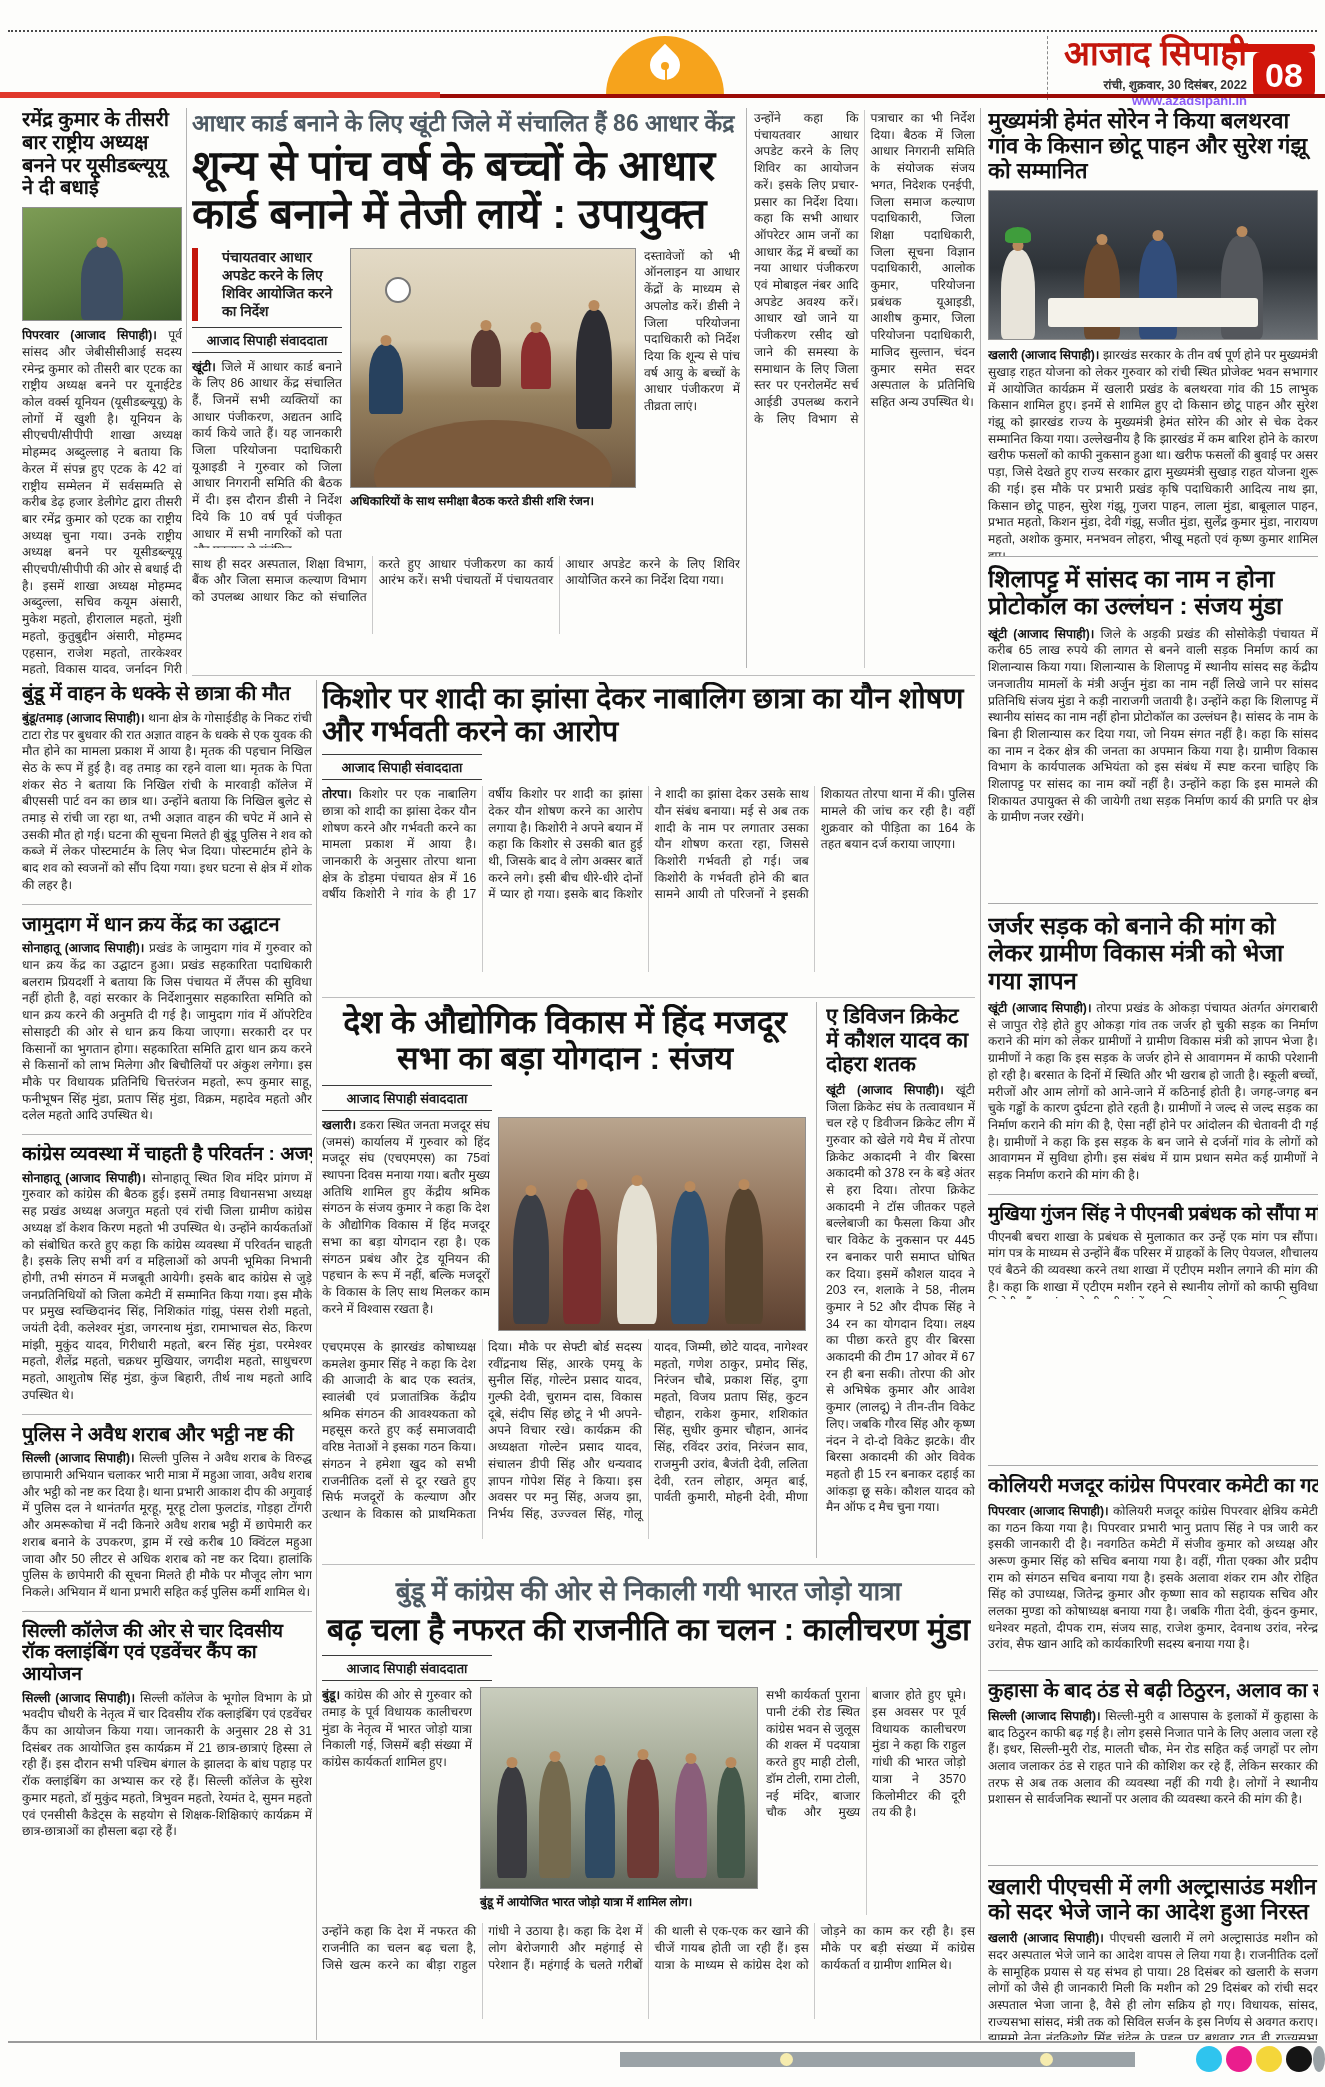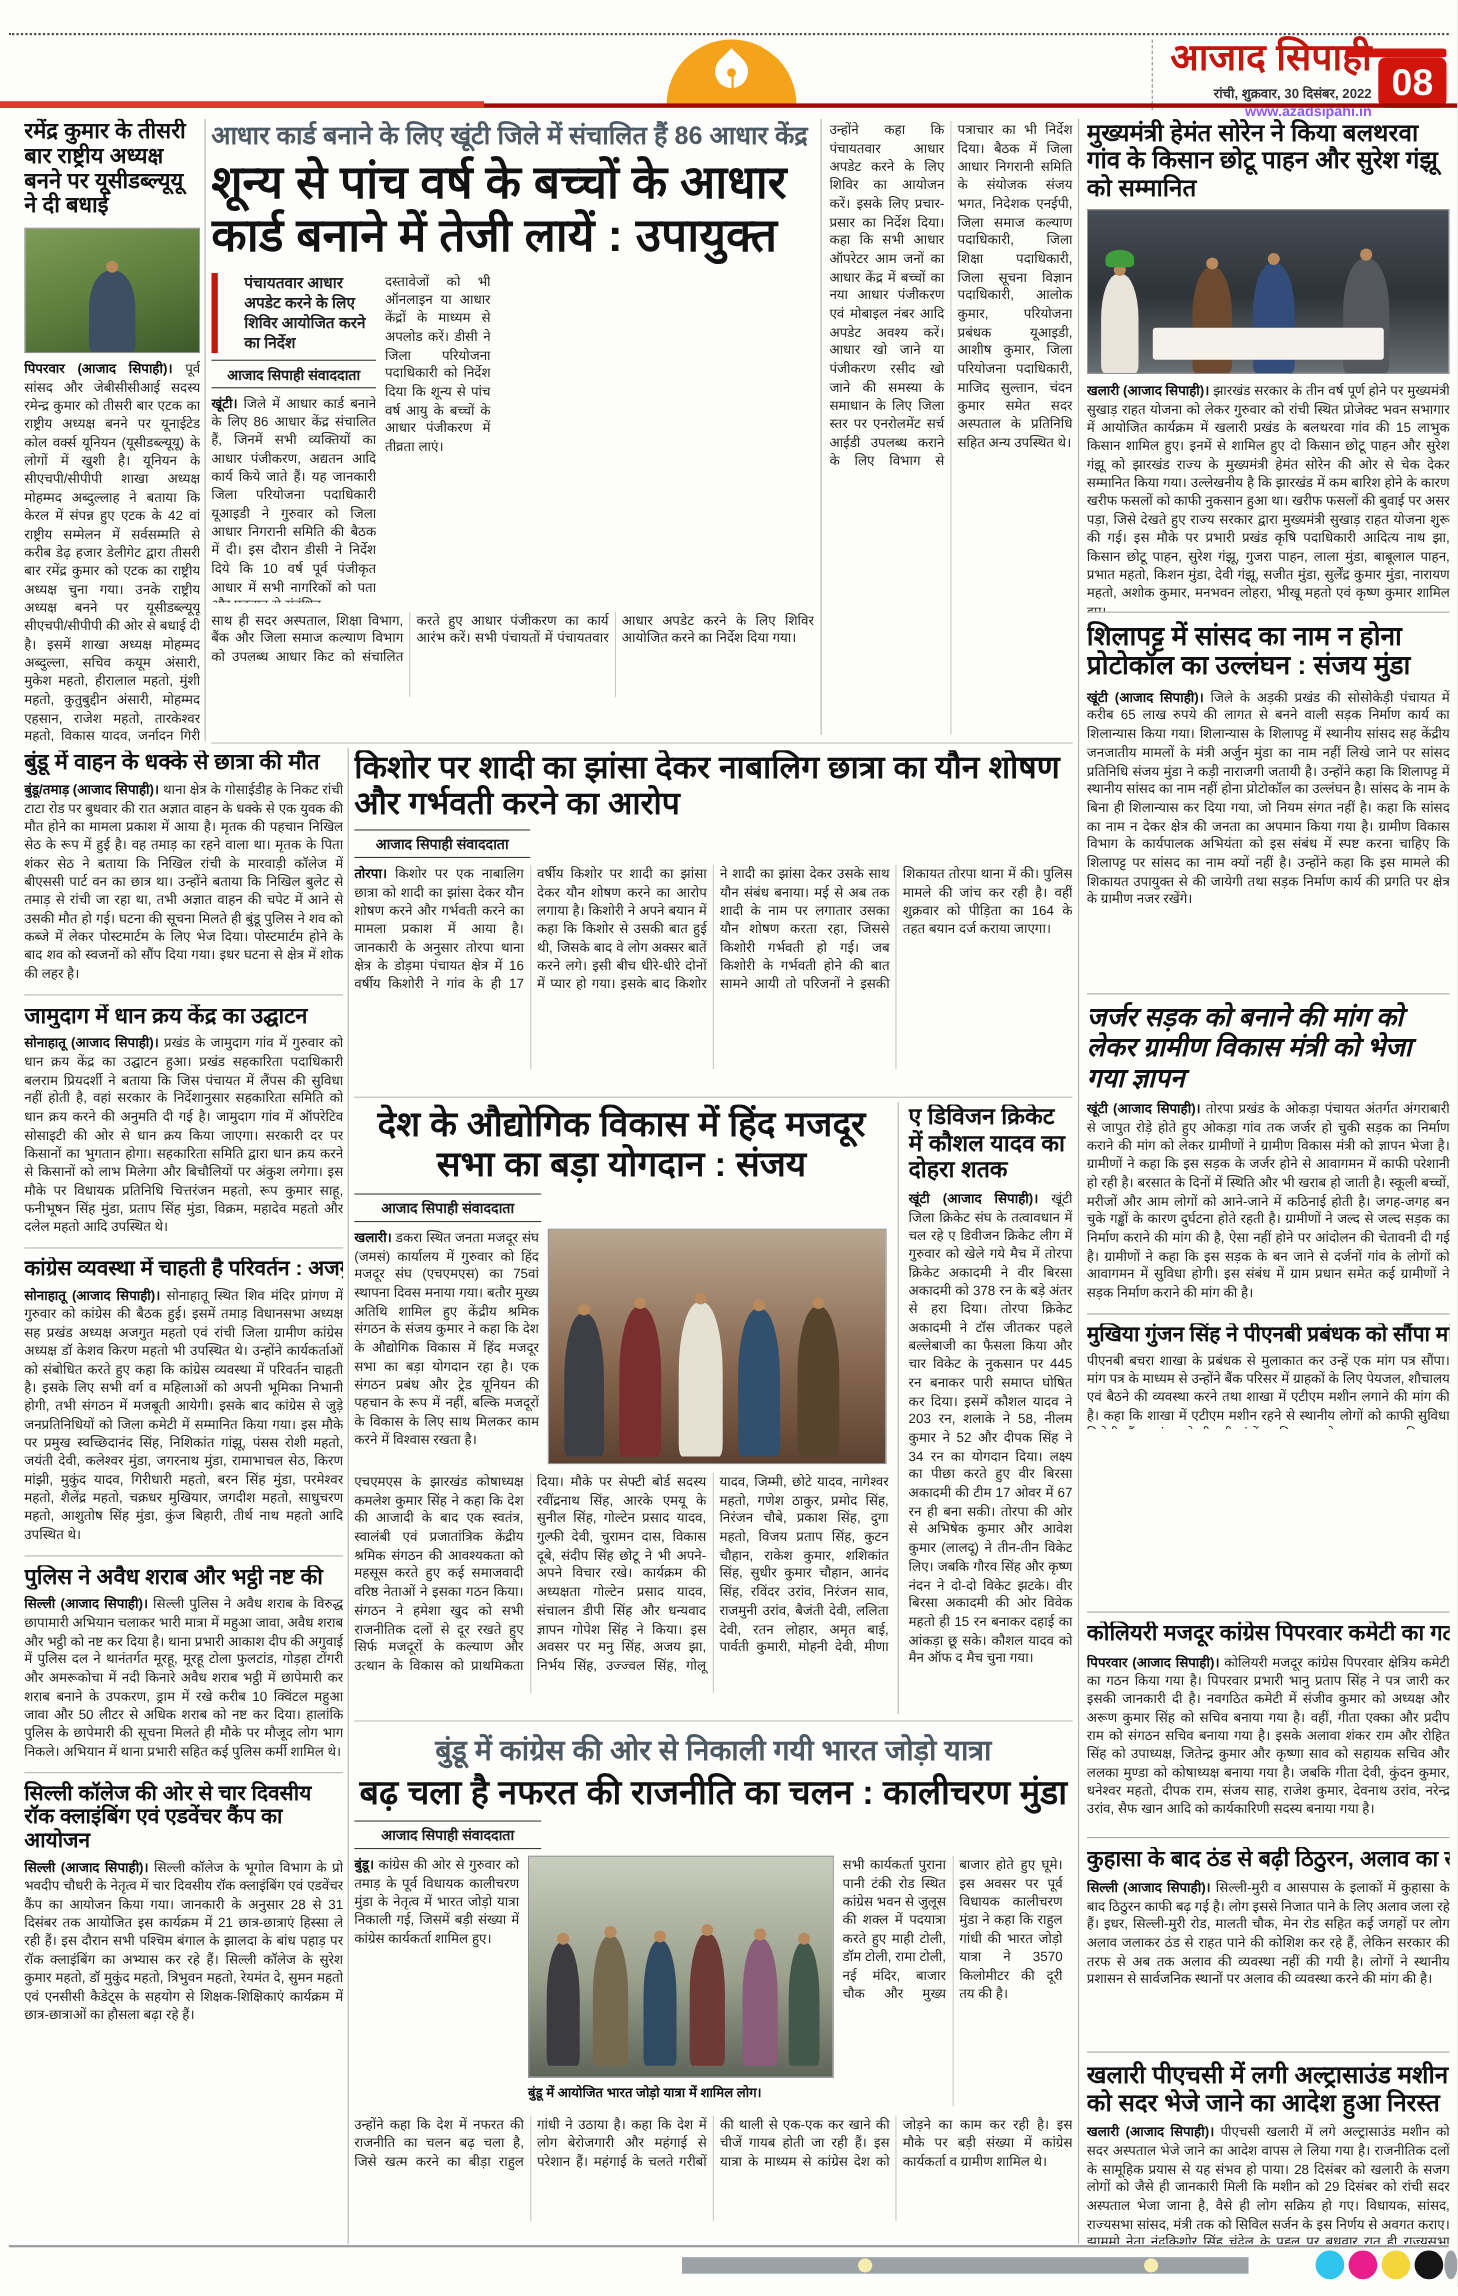--- a/index.html
+++ b/index.html
@@ -98,20 +98,31 @@
   <div class="abs" style="left:192px;top:106px;width:783px;height:566px;">
     <div class="abs clip" style="left:0;top:0;width:548px;height:566px;">
       <div class="kicker" style="font-size:23px;">आधार कार्ड बनाने के लिए खूंटी जिले में संचालित हैं 86 आधार केंद्र</div>
       <div class="hl" style="font-size:42px;margin-top:4px;">शून्य से पांच वर्ष के बच्चों के आधार कार्ड बनाने में तेजी लायें : उपायुक्त</div>
       <div style="display:flex;gap:8px;margin-top:10px;height:300px;">
         <div class="clip" style="width:150px;">
           <div class="subhead-box">पंचायतवार आधार अपडेट करने के लिए शिविर आयोजित करने का निर्देश</div>
           <div class="byline-box">आजाद सिपाही संवाददाता</div>
           <p class="body-text" style="margin:0;"><b class="dateline">खूंटी।</b> <span>जिले में आधार कार्ड बनाने के लिए 86 आधार केंद्र संचालित हैं, जिनमें सभी व्यक्तियों का आधार पंजीकरण, अद्यतन आदि कार्य किये जाते हैं। यह जानकारी जिला परियोजना पदाधिकारी यूआइडी ने गुरुवार को जिला आधार निगरानी समिति की बैठक में दी। इस दौरान डीसी ने निर्देश दिये कि 10 वर्ष पूर्व पंजीकृत आधार में सभी नागरिकों को पता और पहचान से संबंधित</span></p>
         </div>
+        <div style="width:286px;">
+          <div class="photo ph-meeting" style="width:284px;height:238px;">
+            <div class="ph-clock"></div>
+            <div class="ph-table"></div>
+            <div class="fig" style="left:18px;top:95px;width:34px;height:70px;background:#27415e;"></div>
+            <div class="fig" style="left:120px;top:80px;width:30px;height:58px;background:#5b3a32;"></div>
+            <div class="fig" style="left:170px;top:82px;width:30px;height:58px;background:#8c2f2f;"></div>
+            <div class="fig" style="left:225px;top:60px;width:36px;height:120px;background:#2d2d33;"></div>
+          </div>
+          <div class="caption">अधिकारियों के साथ समीक्षा बैठक करते डीसी शशि रंजन।</div>
+        </div>
         <div class="clip" style="width:96px;">
           <p class="body-text" style="margin:0;">दस्तावेजों को भी ऑनलाइन या आधार केंद्रों के माध्यम से अपलोड करें। डीसी ने जिला परियोजना पदाधिकारी को निर्देश दिया कि शून्य से पांच वर्ष आयु के बच्चों के आधार पंजीकरण में तीव्रता लाएं।</p>
         </div>
       </div>
       <div class="clip cols-3 body-text" style="margin-top:8px;height:78px;">
         <span>साथ ही सदर अस्पताल, शिक्षा विभाग, बैंक और जिला समाज कल्याण विभाग को उपलब्ध आधार किट को संचालित करते हुए आधार पंजीकरण का कार्य आरंभ करें। सभी पंचायतों में पंचायतवार आधार अपडेट करने के लिए शिविर आयोजित करने का निर्देश दिया गया।</span>
       </div>
     </div>
     <div class="vrule" style="left:554px;top:2px;height:560px;"></div>
     <div class="abs clip cols-2 body-text" style="left:562px;top:4px;width:221px;height:558px;">
@@ -133,21 +144,21 @@
       </div>
       <p class="body-text" style="margin:0;"><b class="dateline">खलारी (आजाद सिपाही)।</b> <span>झारखंड सरकार के तीन वर्ष पूर्ण होने पर मुख्यमंत्री सुखाड़ राहत योजना को लेकर गुरुवार को रांची स्थित प्रोजेक्ट भवन सभागार में आयोजित कार्यक्रम में खलारी प्रखंड के बलथरवा गांव की 15 लाभुक किसान शामिल हुए। इनमें से शामिल हुए दो किसान छोटू पाहन और सुरेश गंझू को झारखंड राज्य के मुख्यमंत्री हेमंत सोरेन की ओर से चेक देकर सम्मानित किया गया। उल्लेखनीय है कि झारखंड में कम बारिश होने के कारण खरीफ फसलों को काफी नुकसान हुआ था। खरीफ फसलों की बुवाई पर असर पड़ा, जिसे देखते हुए राज्य सरकार द्वारा मुख्यमंत्री सुखाड़ राहत योजना शुरू की गई। इस मौके पर प्रभारी प्रखंड कृषि पदाधिकारी आदित्य नाथ झा, किसान छोटू पाहन, सुरेश गंझू, गुजरा पाहन, लाला मुंडा, बाबूलाल पाहन, प्रभात महतो, किशन मुंडा, देवी गंझू, सजीत मुंडा, सुर्लेंद्र कुमार मुंडा, नारायण महतो, अशोक कुमार, मनभवन लोहरा, भीखू महतो एवं कृष्ण कुमार शामिल हुए।</span></p>
     </div>
 
     <div class="clip" style="height:338px;border-bottom:1px solid #a8a8a8;padding-top:8px;">
       <div class="hl" style="font-size:24px;">शिलापट्ट में सांसद का नाम न होना प्रोटोकॉल का उल्लंघन : संजय मुंडा</div>
       <p class="body-text" style="margin:6px 0 0;"><b class="dateline">खूंटी (आजाद सिपाही)।</b> <span>जिले के अड़की प्रखंड की सोसोकेड़ी पंचायत में करीब 65 लाख रुपये की लागत से बनने वाली सड़क निर्माण कार्य का शिलान्यास किया गया। शिलान्यास के शिलापट्ट में स्थानीय सांसद सह केंद्रीय जनजातीय मामलों के मंत्री अर्जुन मुंडा का नाम नहीं लिखे जाने पर सांसद प्रतिनिधि संजय मुंडा ने कड़ी नाराजगी जतायी है। उन्होंने कहा कि शिलापट्ट में स्थानीय सांसद का नाम नहीं होना प्रोटोकॉल का उल्लंघन है। सांसद के नाम के बिना ही शिलान्यास कर दिया गया, जो नियम संगत नहीं है। कहा कि सांसद का नाम न देकर क्षेत्र की जनता का अपमान किया गया है। ग्रामीण विकास विभाग के कार्यपालक अभियंता को इस संबंध में स्पष्ट करना चाहिए कि शिलापट्ट पर सांसद का नाम क्यों नहीं है। उन्होंने कहा कि इस मामले की शिकायत उपायुक्त से की जायेगी तथा सड़क निर्माण कार्य की प्रगति पर क्षेत्र के ग्रामीण नजर रखेंगे।</span></p>
     </div>
 
     <div class="clip" style="height:282px;border-bottom:1px solid #a8a8a8;padding-top:8px;">
-      <div class="hl" style="font-size:24px;font-style:italic;">जर्जर सड़क को बनाने की मांग को लेकर ग्रामीण विकास मंत्री को भेजा गया ज्ञापन</div>
+      <div class="hl" style="font-size:24px;">जर्जर सड़क को बनाने की मांग को लेकर ग्रामीण विकास मंत्री को भेजा गया ज्ञापन</div>
       <p class="body-text" style="margin:6px 0 0;"><b class="dateline">खूंटी (आजाद सिपाही)।</b> <span>तोरपा प्रखंड के ओकड़ा पंचायत अंतर्गत अंगराबारी से जापुत रोड़े होते हुए ओकड़ा गांव तक जर्जर हो चुकी सड़क का निर्माण कराने की मांग को लेकर ग्रामीणों ने ग्रामीण विकास मंत्री को ज्ञापन भेजा है। ग्रामीणों ने कहा कि इस सड़क के जर्जर होने से आवागमन में काफी परेशानी हो रही है। बरसात के दिनों में स्थिति और भी खराब हो जाती है। स्कूली बच्चों, मरीजों और आम लोगों को आने-जाने में कठिनाई होती है। जगह-जगह बन चुके गड्ढों के कारण दुर्घटना होते रहती है। ग्रामीणों ने जल्द से जल्द सड़क का निर्माण कराने की मांग की है, ऐसा नहीं होने पर आंदोलन की चेतावनी दी गई है। ग्रामीणों ने कहा कि इस सड़क के बन जाने से दर्जनों गांव के लोगों को आवागमन में सुविधा होगी। इस संबंध में ग्राम प्रधान समेत कई ग्रामीणों ने सड़क निर्माण कराने की मांग की है।</span></p>
     </div>
 
     <div class="clip" style="height:262px;border-bottom:1px solid #a8a8a8;padding-top:8px;">
       <div class="hl" style="font-size:19px;white-space:nowrap;overflow:hidden;">मुखिया गुंजन सिंह ने पीएनबी प्रबंधक को सौंपा मांग पत्र</div>
       <p class="body-text clip" style="margin:4px 0 0;height:70px;">पीएनबी बचरा शाखा के प्रबंधक से मुलाकात कर उन्हें एक मांग पत्र सौंपा। मांग पत्र के माध्यम से उन्होंने बैंक परिसर में ग्राहकों के लिए पेयजल, शौचालय एवं बैठने की व्यवस्था करने तथा शाखा में एटीएम मशीन लगाने की मांग की है। कहा कि शाखा में एटीएम मशीन रहने से स्थानीय लोगों को काफी सुविधा मिलेगी। बैंक प्रबंधक ने शीघ्र ही मांगों पर विचार करने का आश्वासन दिया।</p>
     </div>
 
     <div class="clip" style="height:196px;border-bottom:1px solid #a8a8a8;padding-top:8px;">
       <div class="hl" style="font-size:20px;white-space:nowrap;overflow:hidden;">कोलियरी मजदूर कांग्रेस पिपरवार कमेटी का गठन</div>

